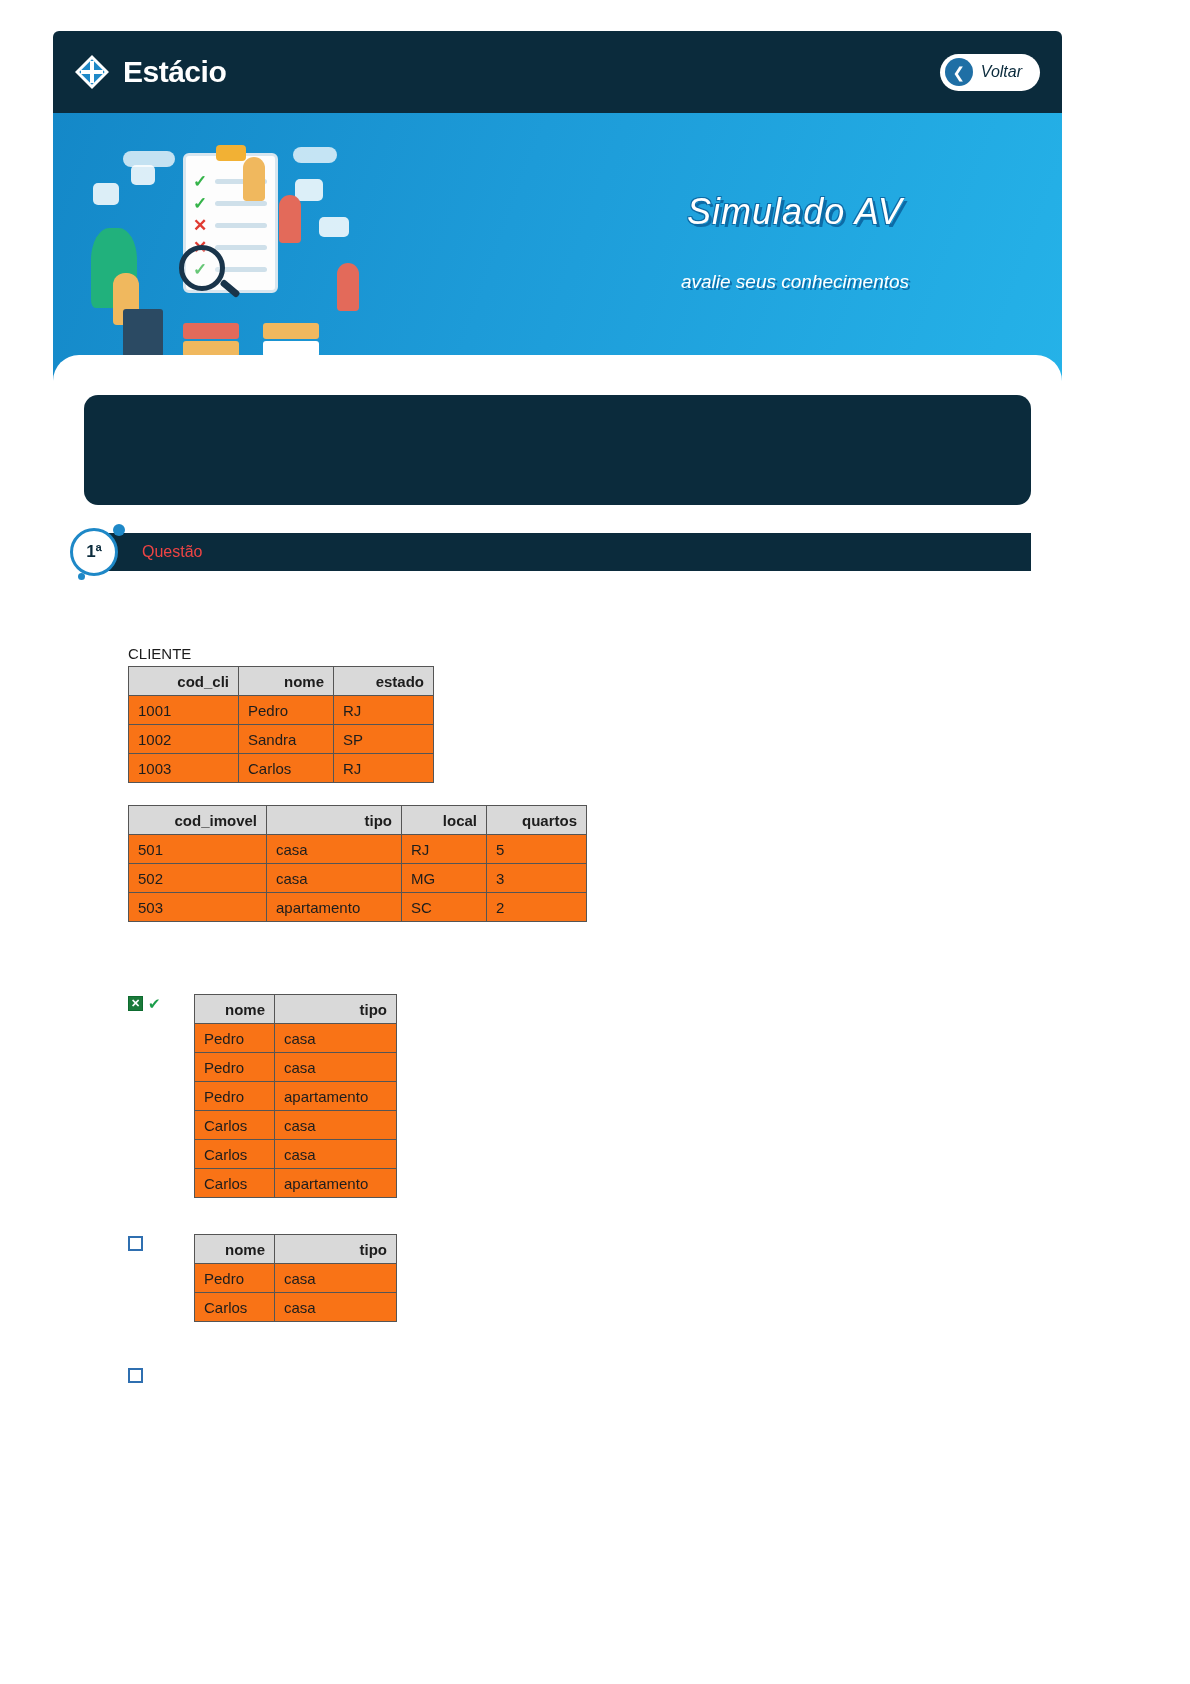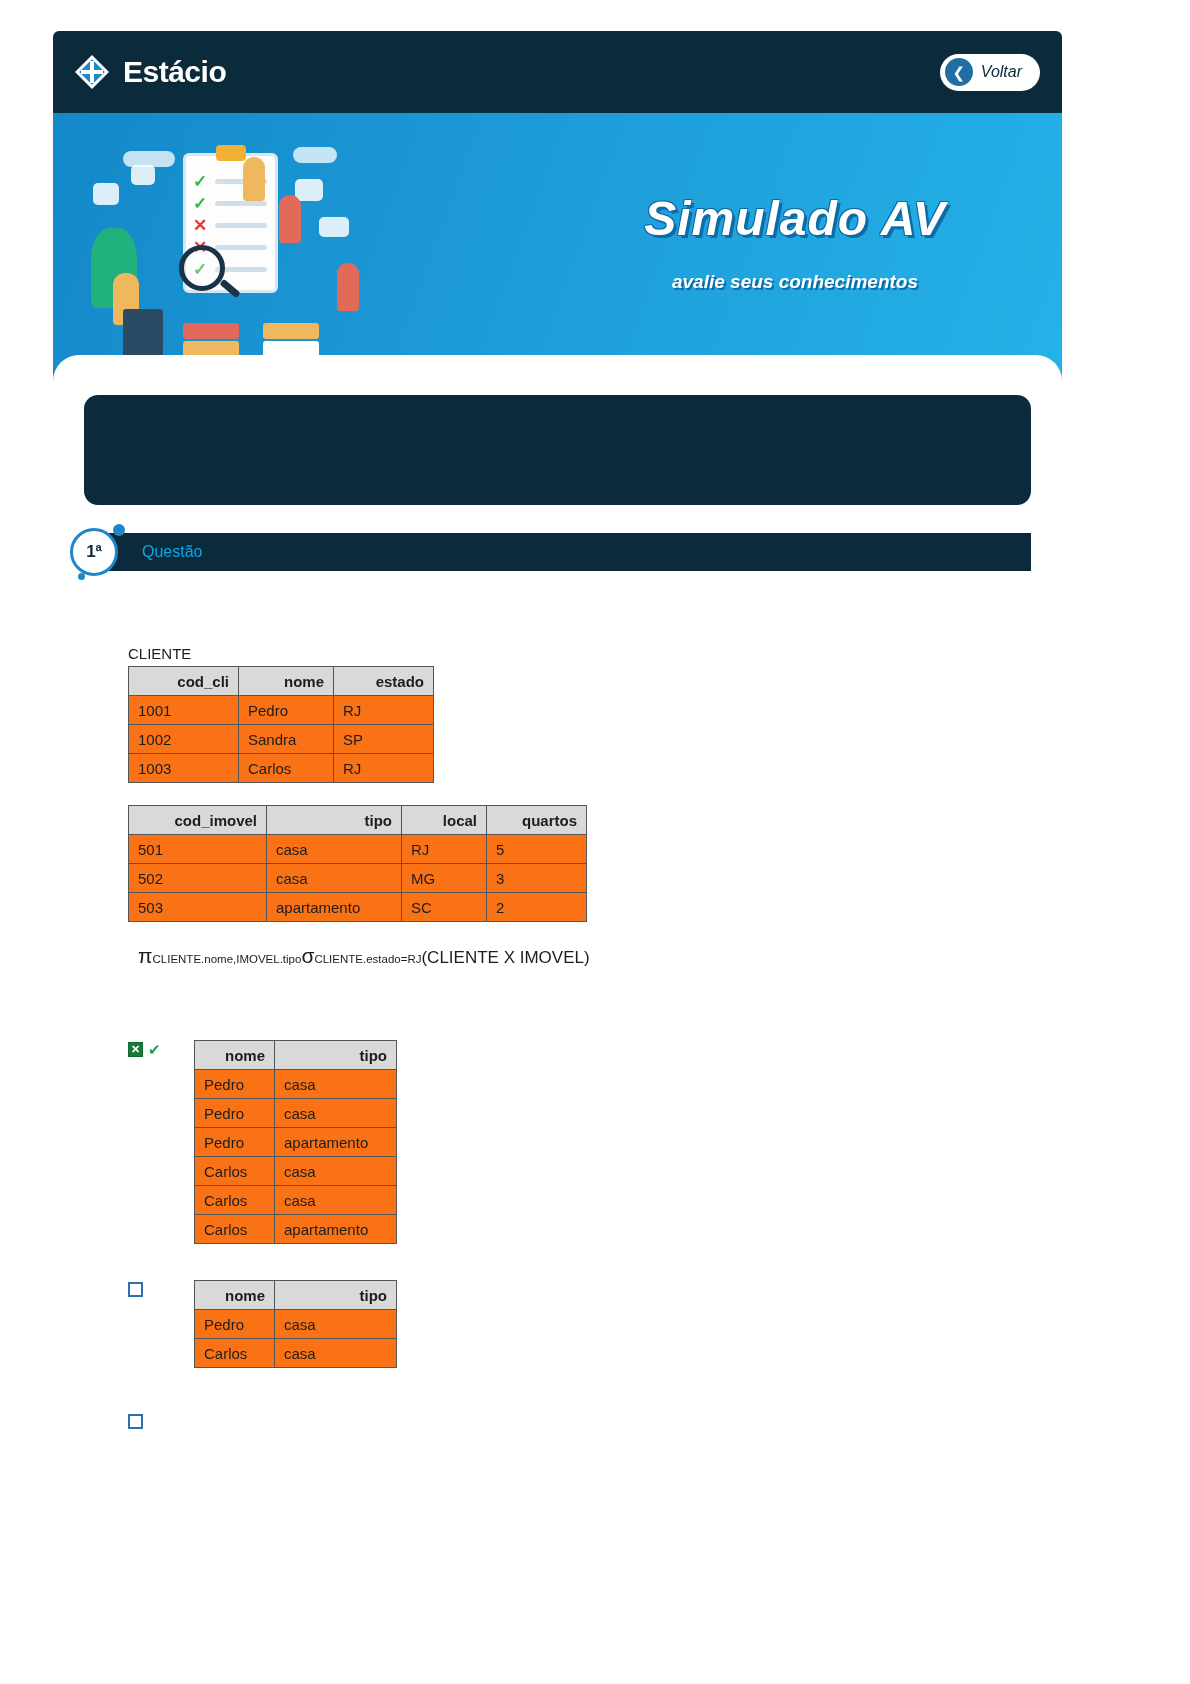--- a/index.html
+++ b/index.html
@@ -78,34 +78,34 @@
     background: #ffffff;
     border-top-left-radius: 26px;
     border-top-right-radius: 26px;
   }
   .banner-title {
     position: absolute;
     right: 52px; top: 78px;
     width: 430px;
     text-align: center;
     color: #ffffff;
-    font-size: 48px;
-    font-weight: bold;
+    font-size: 36px;
+    font-weight: normal;
     font-style: italic;
     letter-spacing: 1px;
     text-shadow: 3px 3px 0 #0d6ba6, -1px -1px 0 #0d6ba6, 1px -1px 0 #0d6ba6, -1px 1px 0 #0d6ba6;
   }
   .banner-sub {
     position: absolute;
     right: 52px; top: 158px;
     width: 430px;
     text-align: center;
     color: #ffffff;
     font-size: 19px;
-    font-weight: bold;
+    font-weight: normal;
     font-style: italic;
     text-shadow: 2px 2px 0 #0d6ba6;
   }
   
   .illus { position: absolute; left: 30px; top: 20px; width: 330px; height: 230px; }
   .illus .clip {
     position: absolute; left: 100px; top: 20px;
     width: 95px; height: 140px; background: #fdfdfd;
     border: 3px solid #d8e6ef; border-radius: 6px;
   }
@@ -157,21 +157,21 @@
 
   
   .qbar {
     position: absolute;
     left: 84px; top: 533px;
     width: 947px; height: 38px;
     background: #0b2b3c;
     display: flex; align-items: center;
   }
   .qbar .qlabel {
-    color: #0ea5e9;
+    color: #ef4444;
     font-size: 16px;
     margin-left: 58px;
   }
   .qbadge {
     position: absolute;
     left: 70px; top: 528px;
     width: 48px; height: 48px;
     border-radius: 50%;
     background: #ffffff;
     border: 3px solid #1e88c7;
@@ -402,23 +402,20 @@
         </tr>
         <tr>
           <td>503</td>
           <td>apartamento</td>
           <td>SC</td>
           <td>2</td>
         </tr>
       </tbody>
     </table>
 
-    <div class="formula">
-      <span class="sym">π</span><span class="sub">CLIENTE.nome,IMOVEL.tipo</span><span class="sym">σ</span><span class="sub">CLIENTE.estado=RJ</span><span>(CLIENTE X IMOVEL)</span>
-    </div>
 
     <div class="options">
 
       <div class="option-row">
         <div class="opt-marks">
           <span class="chk-x">✕</span>
           <span class="check-mark">✔</span>
         </div>
         <div class="opt-body">
           <table class="grid ans-tbl">

